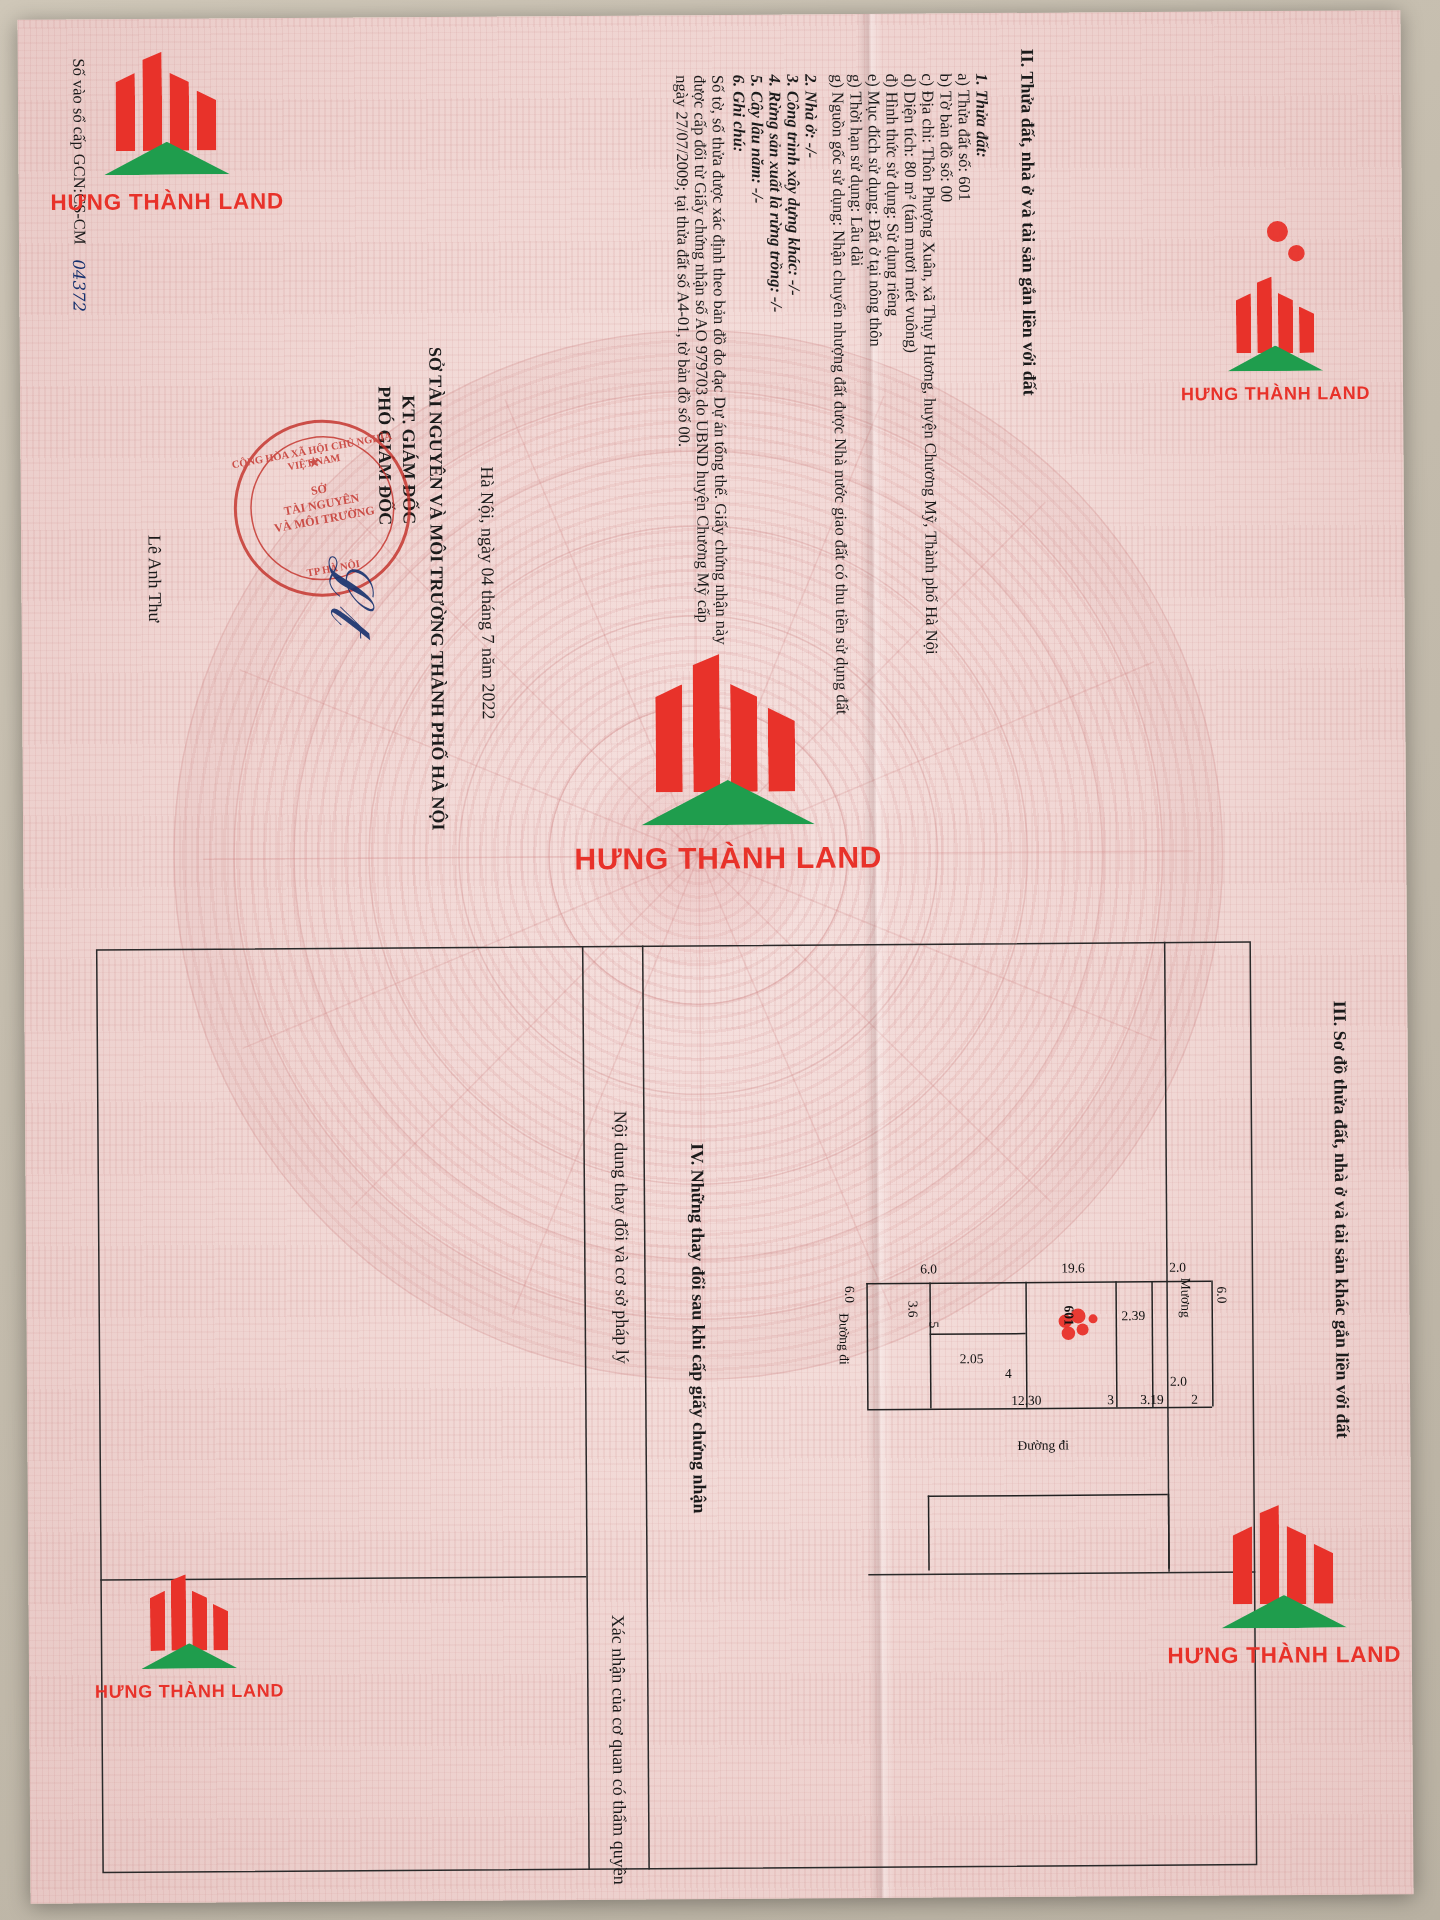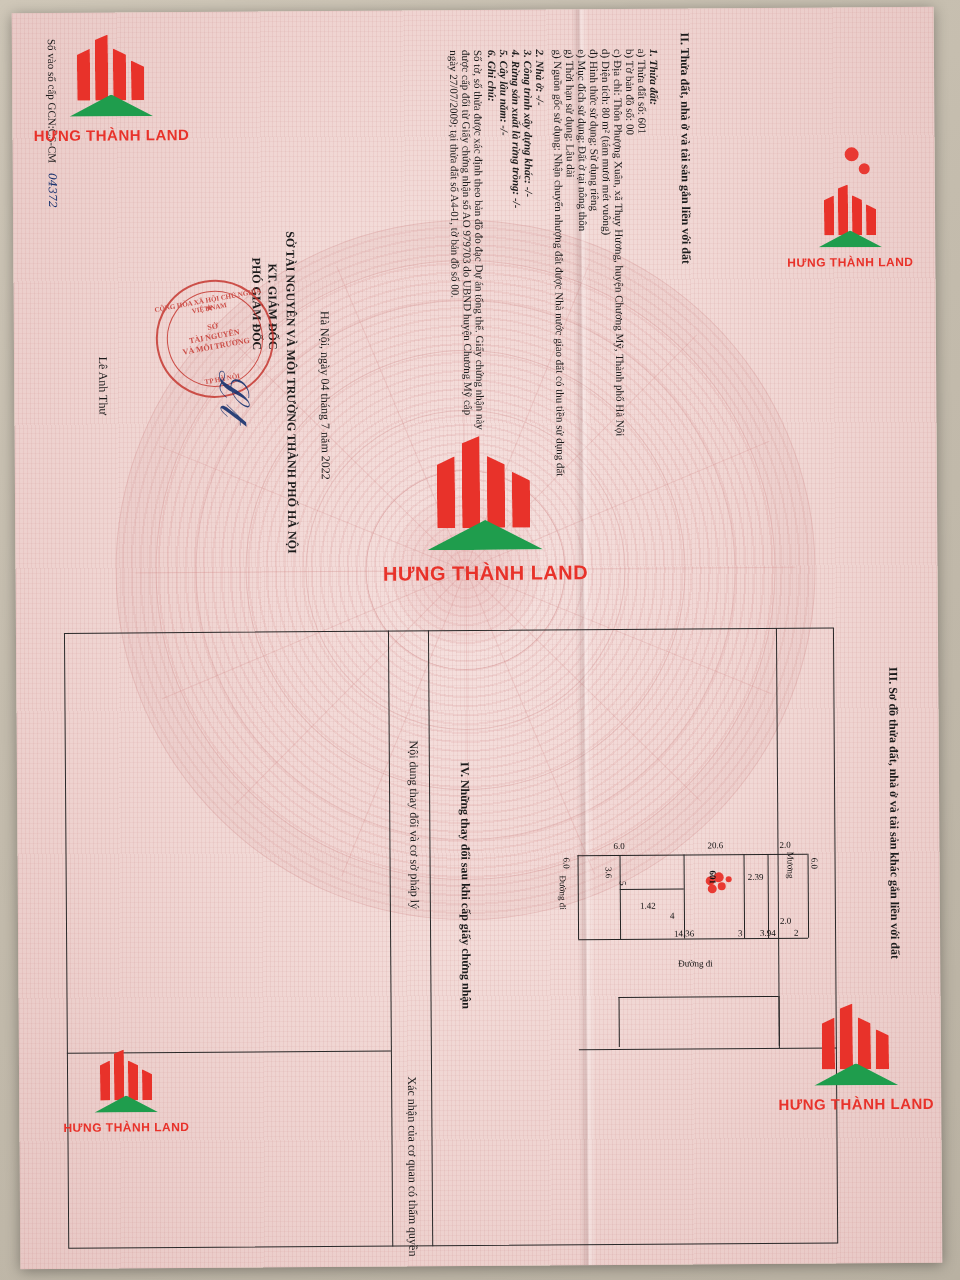--- a/index.html
+++ b/index.html
@@ -348,30 +348,30 @@
       <div class="sk-line" style="left:62px; top:60px; width:64px; height:1px;"></div>
       <div class="sk-line" style="left:62px; top:26px; width:1px; height:84px;"></div>
 
       <div class="red-blob" style="left:148px; top:48px; width:9px; height:9px;"></div>
       <div class="red-blob" style="left:156px; top:44px; width:10px; height:10px;"></div>
       <div class="red-blob" style="left:150px; top:56px; width:9px; height:9px;"></div>
       <div class="red-blob" style="left:160px; top:54px; width:8px; height:8px;"></div>
       <div class="red-blob" style="left:168px; top:48px; width:6px; height:6px;"></div>
 
       <div class="sk-txt" style="left:56px; top:12px;">6.0</div>
-      <div class="sk-txt" style="left:150px; top:12px;">20.6</div>
+      <div class="sk-txt" style="left:150px; top:12px;">19.6</div>
       <div class="sk-txt v" style="left:14px; top:28px;">6.0</div>
       <div class="sk-txt v" style="left:56px; top:38px;">3.6</div>
       <div class="sk-txt v" style="left:70px; top:52px;">5</div>
-      <div class="sk-txt" style="left:82px; top:72px;">1.42</div>
+      <div class="sk-txt" style="left:82px; top:72px;">2.05</div>
       <div class="sk-txt" style="left:112px; top:82px;">4</div>
       <div class="sk-txt" style="left:190px; top:44px;">2.39</div>
-      <div class="sk-txt" style="left:116px; top:100px;">14.36</div>
+      <div class="sk-txt" style="left:116px; top:100px;">12.30</div>
       <div class="sk-txt" style="left:180px; top:100px;">3</div>
-      <div class="sk-txt" style="left:202px; top:100px;">3.94</div>
+      <div class="sk-txt" style="left:202px; top:100px;">3.19</div>
       <div class="sk-txt" style="left:236px; top:100px;">2</div>
       <div class="sk-txt" style="left:222px; top:12px;">2.0</div>
       <div class="sk-txt" style="left:222px; top:88px;">2.0</div>
       <div class="sk-txt v" style="left:262px; top:30px;">6.0</div>
 
       <div class="sk-txt v" style="left:160px; top:42px; font-weight:bold;">601</div>
       <div class="sk-txt v" style="left:238px; top:24px;">Mương</div>
       <div class="sk-txt v" style="left:10px; top:46px;">Đường đi</div>
       <div class="sk-txt" style="left:120px; top:130px;">Đường đi</div>
     </div>

